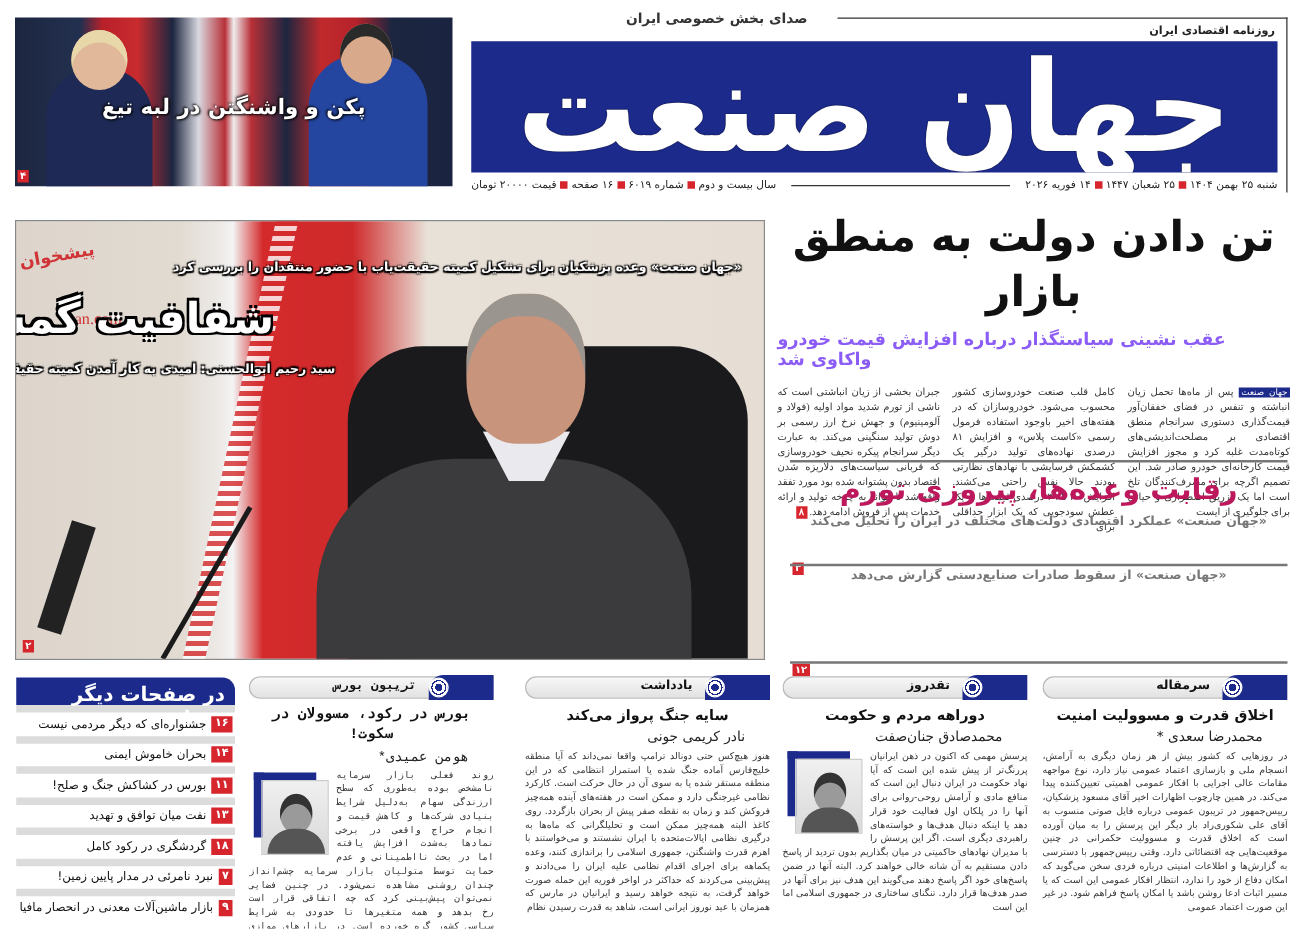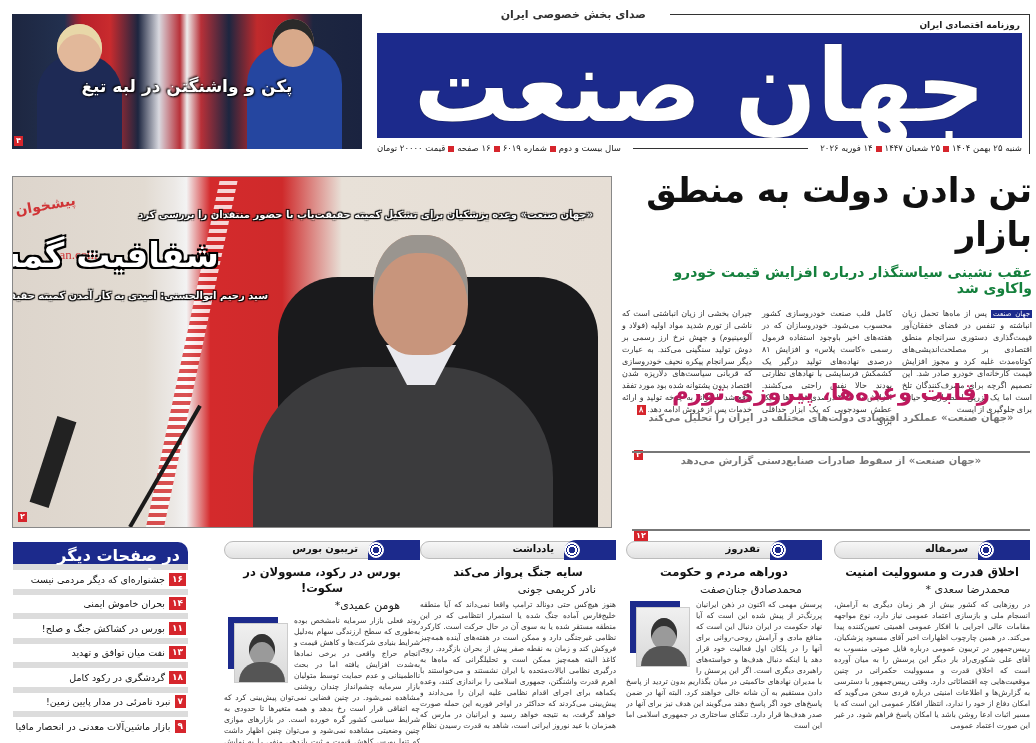--- a/index.html
+++ b/index.html
@@ -41,22 +41,22 @@
     .main-photo .mic-box { position: absolute; left: 30px; top: 240px; width: 20px; height: 90px; background: #222; transform: rotate(18deg); }
     .main-photo .wm-text { position: absolute; left: -4px; top: 70px; font-family: Liberation Serif, serif; font-size: 13px; color: #d03436; direction: ltr; margin-left: 44px; }
     .main-photo .wm-script { position: absolute; left: 2px; top: 20px; font-size: 14px; color: #d03436; font-weight: bold; transform: rotate(-10deg); }
     .main-photo .kicker { position: absolute; right: 18px; top: 32px; font-size: 10px; font-weight: bold; color: #fff; text-shadow: 1px 1px 1px #000, -1px -1px 1px #000, 1px -1px 1px #000, -1px 1px 1px #000; direction: rtl; }
     .main-photo .headline { position: absolute; right: 392px; top: 58px; font-size: 34px; font-weight: bold; color: #fff; text-shadow: 2px 2px 0 #000, -2px -2px 0 #000, 2px -2px 0 #000, -2px 2px 0 #000; white-space: nowrap; }
     .main-photo .sub { position: absolute; right: 343px; top: 113px; font-size: 10px; font-weight: bold; color: #fff; text-shadow: 1px 1px 1px #000, -1px -1px 1px #000, 1px -1px 1px #000, -1px 1px 1px #000; white-space: nowrap; }
     .main-photo .page-badge { position: absolute; left: 5px; bottom: 5px; }
 
     
     .lead { position: absolute; left: 622px; top: 168px; width: 410px; height: 200px; }
-    .lead .title { text-align: right; font-size: 34px; font-weight: bold; color: #111; line-height: 44px; }
-    .lead .subtitle { text-align: right; font-size: 14px; font-weight: bold; color: #15803d; margin-top: 8px; }
+    .lead .title { text-align: center; font-size: 34px; font-weight: bold; color: #111; line-height: 44px; }
+    .lead .subtitle { text-align: left; font-size: 14px; font-weight: bold; color: #8b5cf6; margin-top: 8px; }
     .lead .cols { display: flex; flex-direction: row; gap: 10px; margin-top: 12px; }
     .lead .col { flex: 1; font-size: 8px; line-height: 12px; color: #333; text-align: justify; font-family: Liberation Serif, serif; }
     .lead .col .lead-tag { background: #1c2a8c; color: #fff; padding: 0 2px; font-size: 7px; }
     .lead .col .page-badge { margin-left: 4px; }
 
     
     .story { position: absolute; left: 632px; width: 398px; border-top: 2px solid #777; text-align: center; }
     .story .s-title { font-size: 23px; font-weight: bold; color: #be185d; line-height: 36px; margin-top: 4px; }
     .story .s-sub { font-size: 10px; font-weight: bold; color: #777; margin-top: 2px; }
     .story .page-badge { position: absolute; left: 2px; bottom: -12px; }
@@ -76,21 +76,21 @@
     .op .op-body { font-size: 7.5px; line-height: 11px; color: #333; text-align: justify; }
     .op .portrait { float: left; width: 60px; height: 68px; margin: 2px 6px 3px 4px; position: relative; }
     .op .portrait .pf { position: absolute; left: 0; top: 0; width: 8px; height: 52px; background: #1c2a8c; }
     .op .portrait .pt { position: absolute; left: 0; top: 0; width: 50px; height: 6px; background: #1c2a8c; }
     .op .portrait .ph { position: absolute; left: 6px; top: 6px; width: 54px; height: 60px; background: linear-gradient(#f0f0f0, #d9d9d9); border: 1px solid #ccc; overflow: hidden; }
     .op .portrait .face { position: absolute; left: 14px; top: 10px; width: 26px; height: 32px; background: #9a9a9a; border-radius: 50%; box-shadow: inset 0 8px 0 #333; }
     .op .portrait .shoulders { position: absolute; left: 4px; top: 38px; width: 46px; height: 30px; background: #555; border-radius: 20px 20px 0 0; }
     .op.o1 { left: 834px; }
     .op.o2 { left: 626px; }
     .op.o3 { left: 420px; }
-    .op.o4 { left: 224px; }
+    .op.o4 { left: 199px; font-family: Liberation Mono, monospace; }
 
     
     .other { position: absolute; left: 13px; top: 542px; width: 175px; height: 201px; }
     .other .o-head { height: 22px; background: #1c2a8c; border-radius: 0 10px 0 0; color: #fff; font-size: 16px; font-weight: bold; padding: 4px 8px 0 0; }
     .other .o-list { list-style: none; }
     .other .o-item { height: 24.5px; display: flex; align-items: center; border-top: 6px solid #dcdcdc; font-size: 9.5px; color: #111; padding-right: 2px; }
     .other .o-item .page-badge { margin-left: 4px; font-size: 9px; line-height: 13px; padding: 0 3px; }
     .other .o-item .o-text { white-space: nowrap; }
   </style>
 </head>

